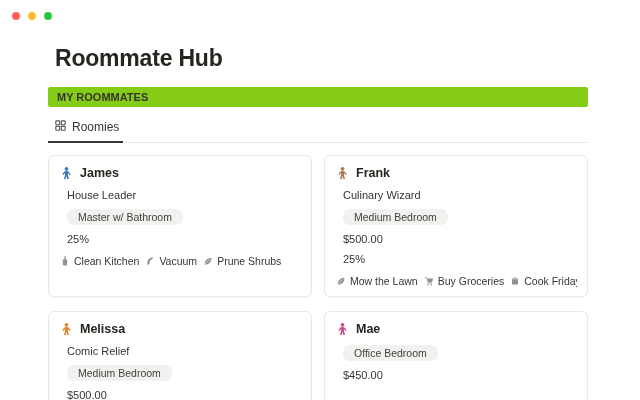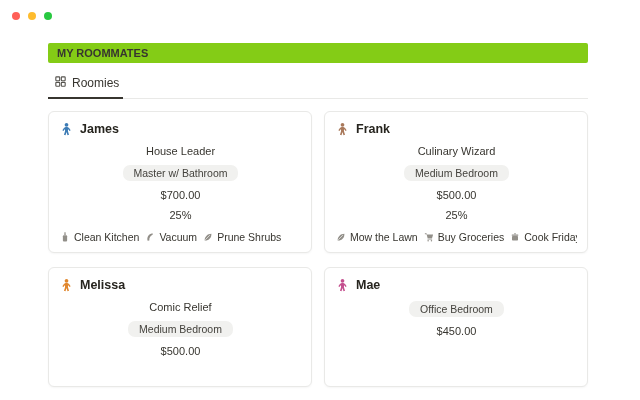--- a/index.html
+++ b/index.html
@@ -31,21 +31,21 @@
     gap:14px 12px; }
 
   .card { background:#fff; border:1px solid #e9e9e7; border-radius:6px;
     box-shadow:0 1px 2px rgba(15,15,15,.04); padding:8px 10px 9px;
     min-height:120px; overflow:hidden; cursor:pointer; }
 
   .card-head { display:flex; align-items:center; gap:7px; margin:2px 0 9px 1px; }
   .person { width:13px; height:14px; flex:0 0 auto; }
   .card-name { font-size:12.5px; font-weight:600; color:#27251f; }
 
-  .prop { font-size:11px; margin:0 0 7px 1px; line-height:13px; white-space:nowrap;text-align:center; }
+  .prop { font-size:11px; margin:0 0 7px 8px; line-height:13px; white-space:nowrap; }
   .tagrow { margin-bottom:8px; }
   .tag { display:inline-block; background:#f1f1ef; color:#44423d;
     border-radius:7px; padding:2px 11px; font-size:10.5px; line-height:12px; }
 
   .tasks { display:flex; gap:6px; white-space:nowrap;
     overflow:hidden; margin:9px 0 0 1px; }
   .task { display:inline-flex; align-items:center; gap:4px; font-size:10.5px;
     color:#37352f; flex:0 0 auto; }
   .task-icon { width:10px; height:10px; fill:#928f89; color:#928f89; flex:0 0 auto; }
   svg { display:block; }
@@ -113,20 +113,21 @@
 
 <div class="topbar">
   <div class="traffic">
     <span class="dot red"></span>
     <span class="dot yellow"></span>
     <span class="dot green"></span>
   </div>
 </div>
 
 <div class="content">
+  <h1 class="page-title">Roommate Hub</h1>
 
   <div class="section-banner">MY ROOMMATES</div>
 
   <div class="tabs">
     <div class="tab">
       <svg class="tab-icon">
           <use href="#gallery-view-icon"></use>
         </svg>
       <span>Roomies</span>
     </div>
@@ -138,21 +139,20 @@
       <div class="card-head">
         <svg class="person" fill="#3c7bb5">
             <use href="#person-icon"></use>
           </svg>
         <span class="card-name">James</span>
       </div>
       <div class="prop">House Leader</div>
       <div class="prop tagrow">
         <span class="tag">Master w/ Bathroom</span>
       </div>
-      <div class="prop">$700.00</div>
       <div class="prop">25%</div>
       <div class="tasks">
         <span class="task">
           <svg class="task-icon">
               <use href="#soap-bottle-icon"></use>
             </svg>
           <span>Clean Kitchen</span>
         </span>
         <span class="task">
           <svg class="task-icon">

